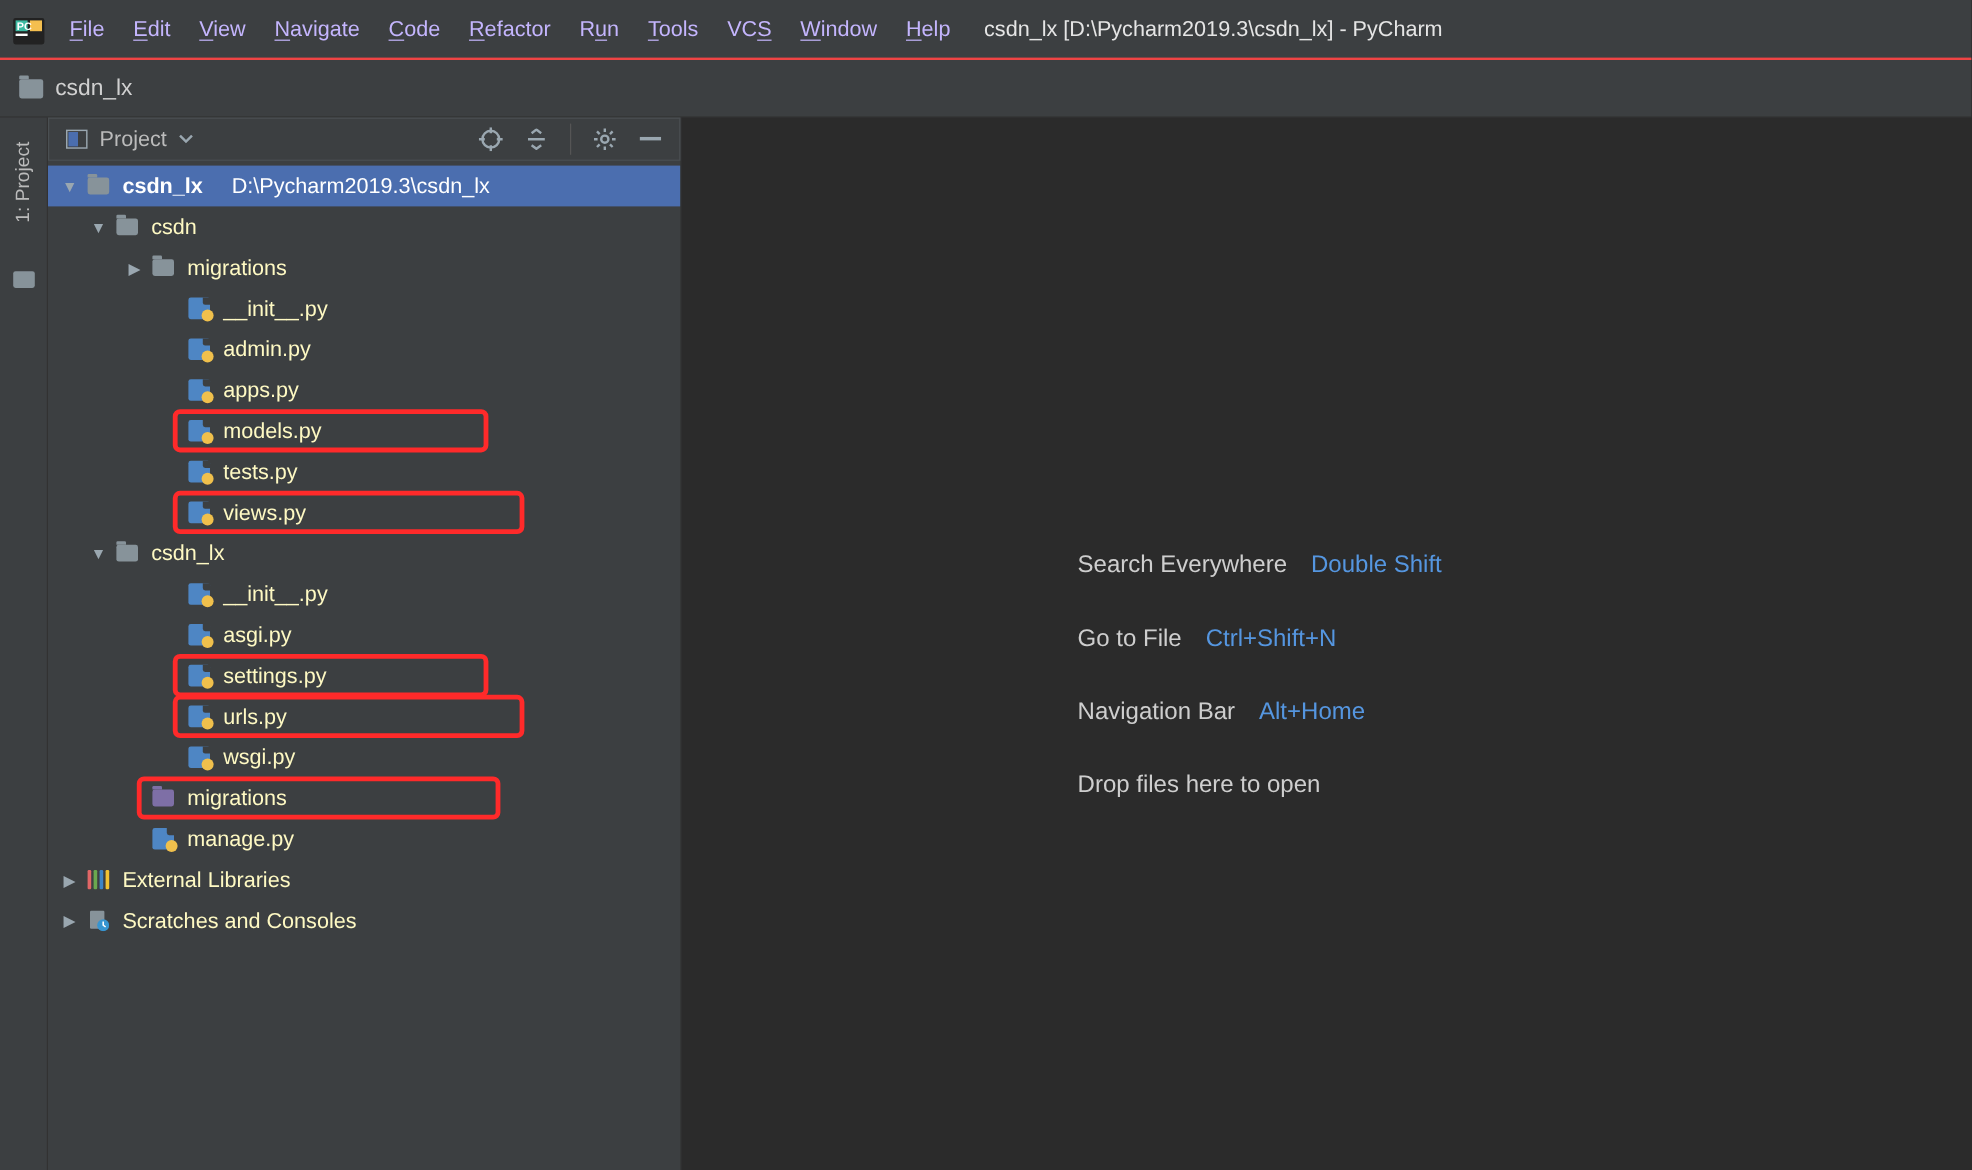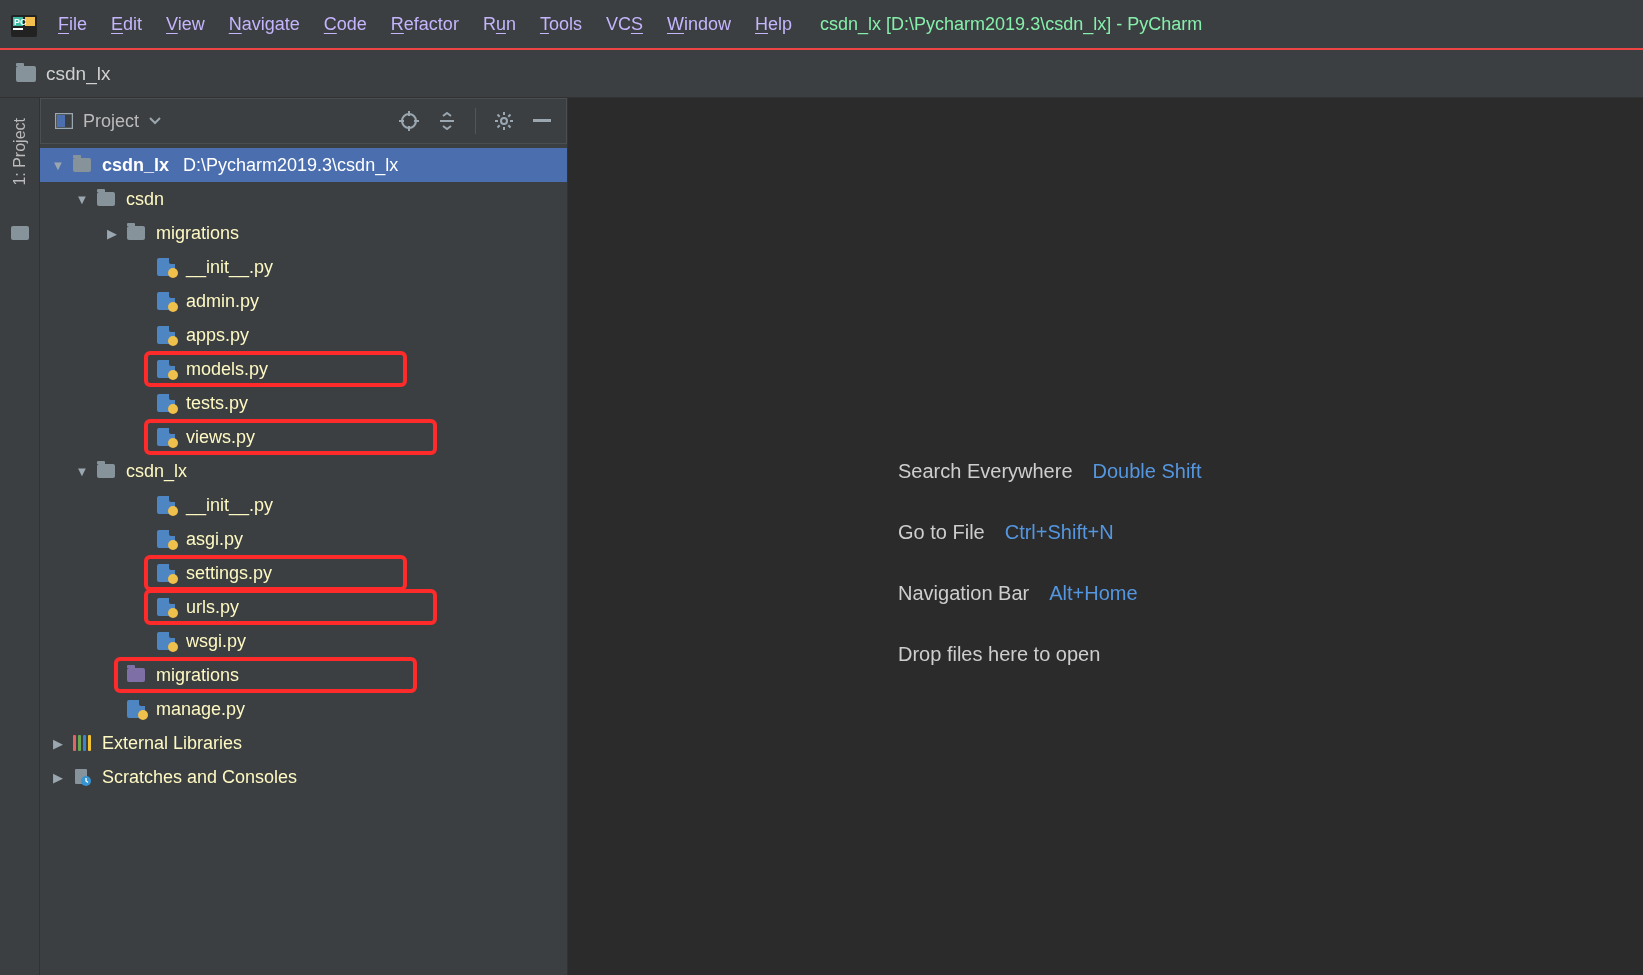--- a/index.html
+++ b/index.html
@@ -32,21 +32,21 @@
 }
 .menu-items { display: flex; gap: 24px; }
 .menu-item {
   color: #c4b5fd;
   cursor: pointer;
   font-size: 18px;
 }
 .menu-item u { text-decoration: underline; text-underline-offset: 3px; }
 .title-path {
   margin-left: 28px;
-  color: #86efac;
+  color: #e5e5e5;
   font-size: 18px;
 }
 
 
 .nav-bar {
   height: 48px;
   background: #3c3f41;
   display: flex;
   align-items: center;
   padding: 0 16px;
@@ -101,21 +101,21 @@
 
 
 .project-panel {
   width: 528px;
   background: #3c3f41;
   border-right: 1px solid #323232;
   display: flex;
   flex-direction: column;
 }
 .panel-header {
-  height: 46px;
+  height: 36px;
   background: #3c3f41;
   border: 1px solid #4a4f52;
   display: flex;
   align-items: center;
   padding: 0 14px;
   gap: 10px;
 }
 .panel-title {
   display: flex;
   align-items: center;
@@ -202,21 +202,21 @@
   width: 10px; height: 10px;
   background: #f0c04c;
   border-radius: 50%;
 }
 .lib-icon {
   display: inline-flex; gap: 2px;
 }
 .lib-icon span { width: 3px; height: 16px; border-radius: 1px; }
 .tree-label { color: #fef9c3; }
 .tree-row.selected .tree-label { font-weight: 500; }
-.tree-path { color: #9aa7b0; margin-left: 14px; }
+.tree-path { color: #9aa7b0; margin-left: 24px; }
 
 
 .hl-box {
   position: absolute;
   border: 4px solid #ff2a2a;
   border-radius: 6px;
   pointer-events: none;
   left: 104px;
   right: 160px;
   top: -1px;

